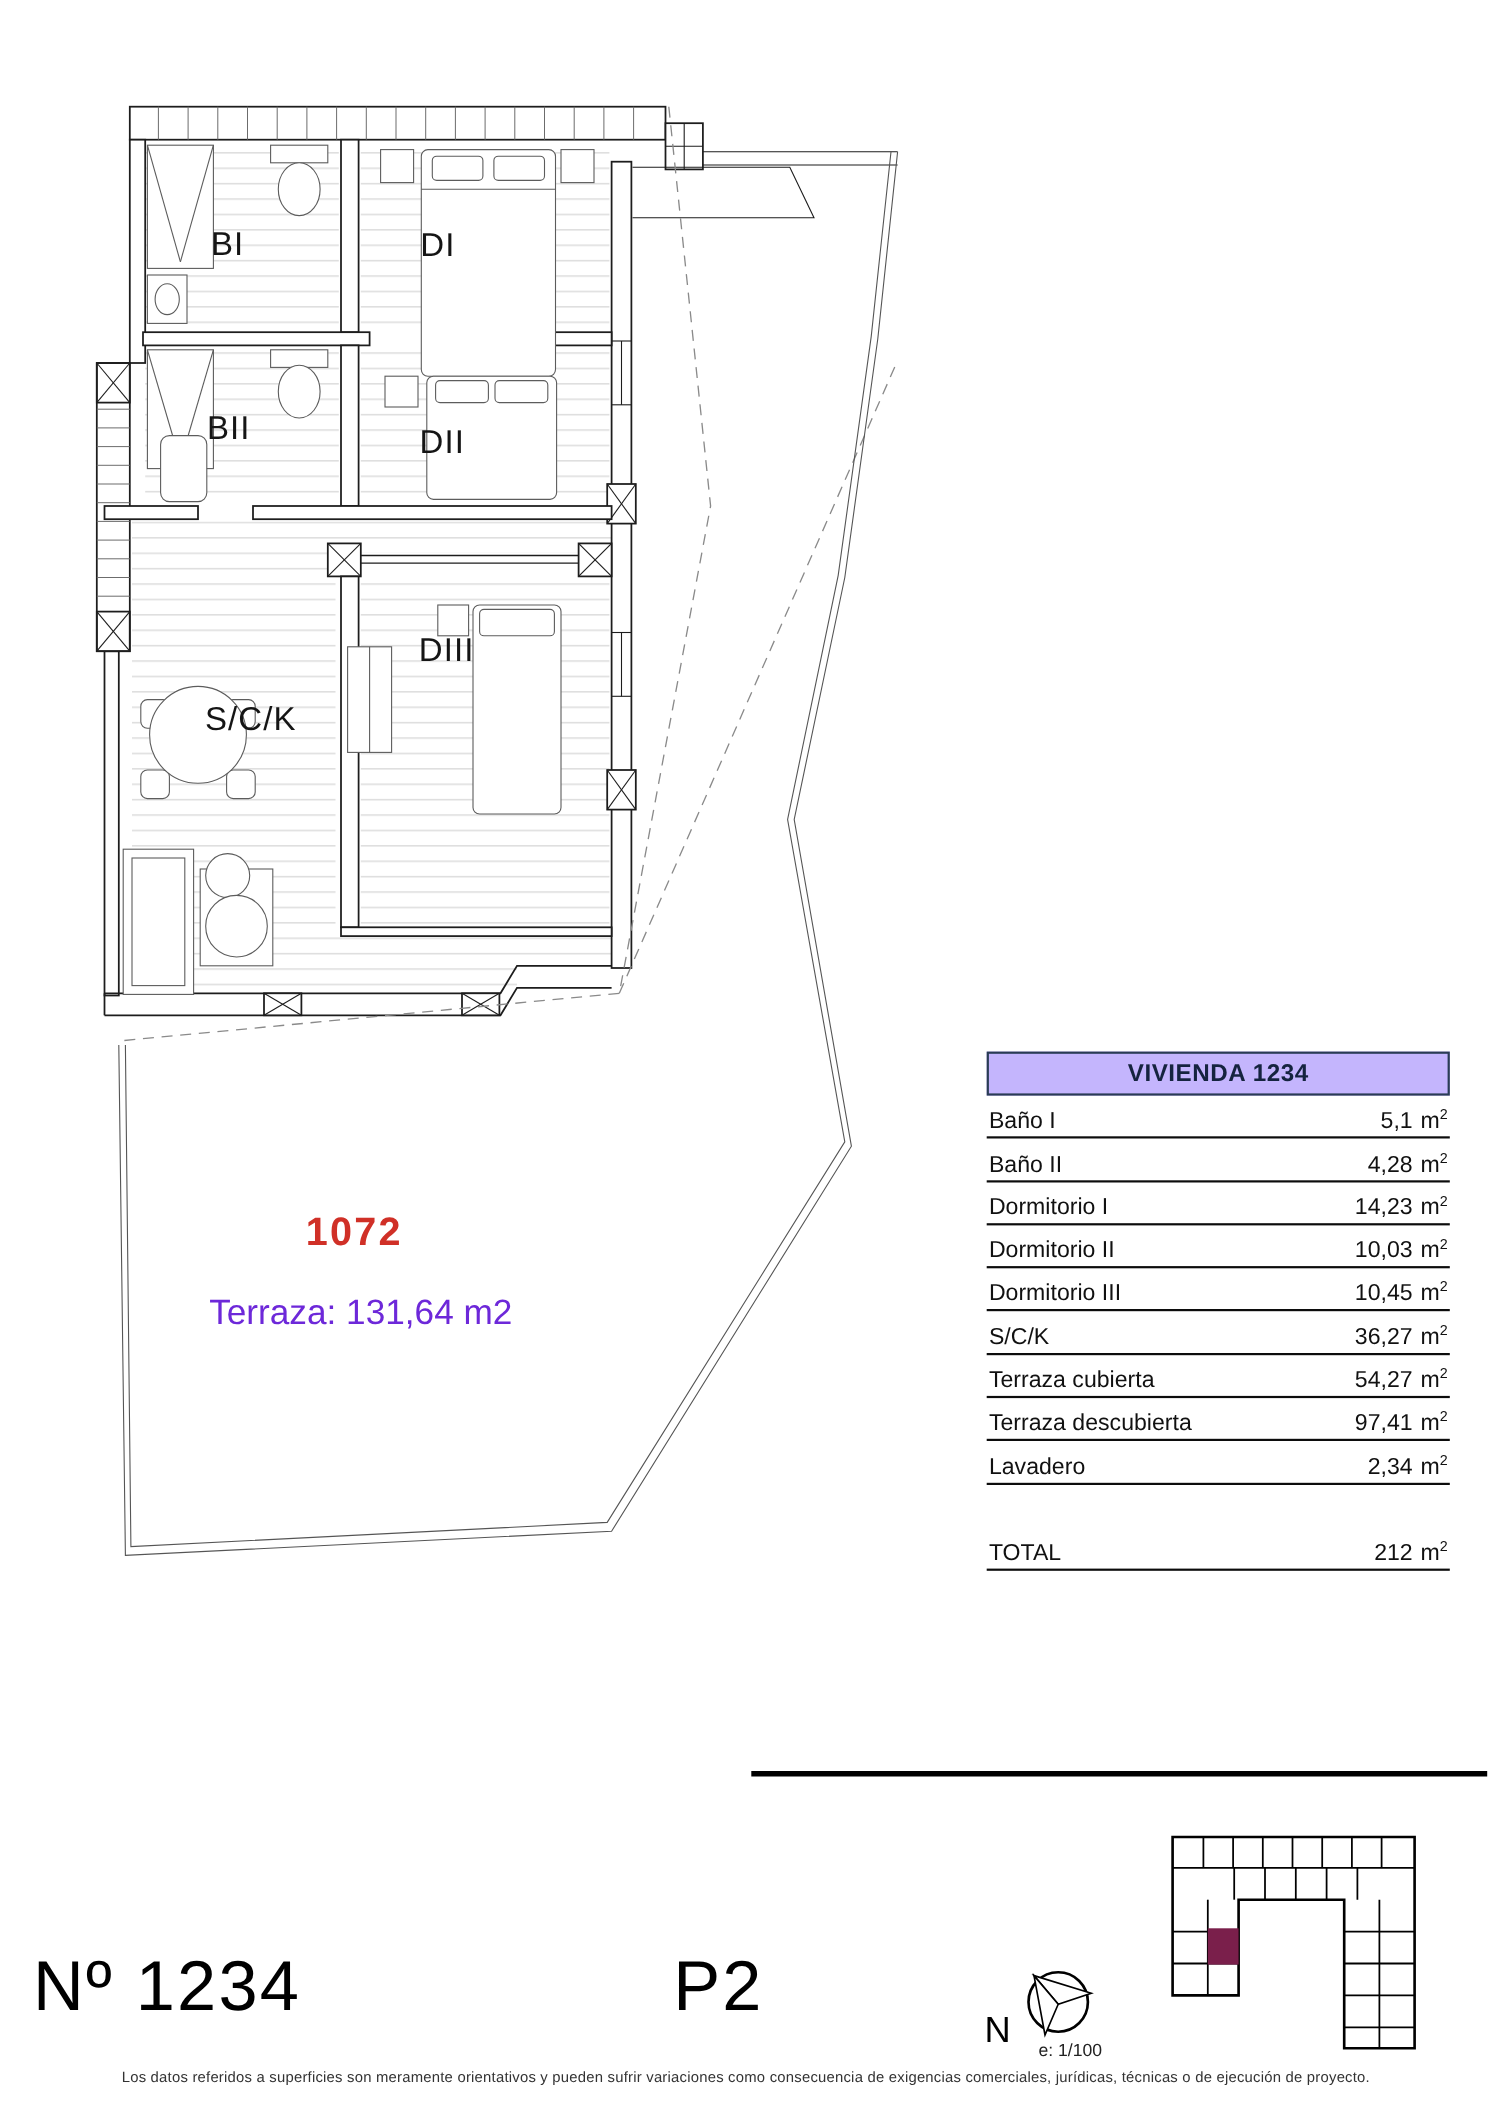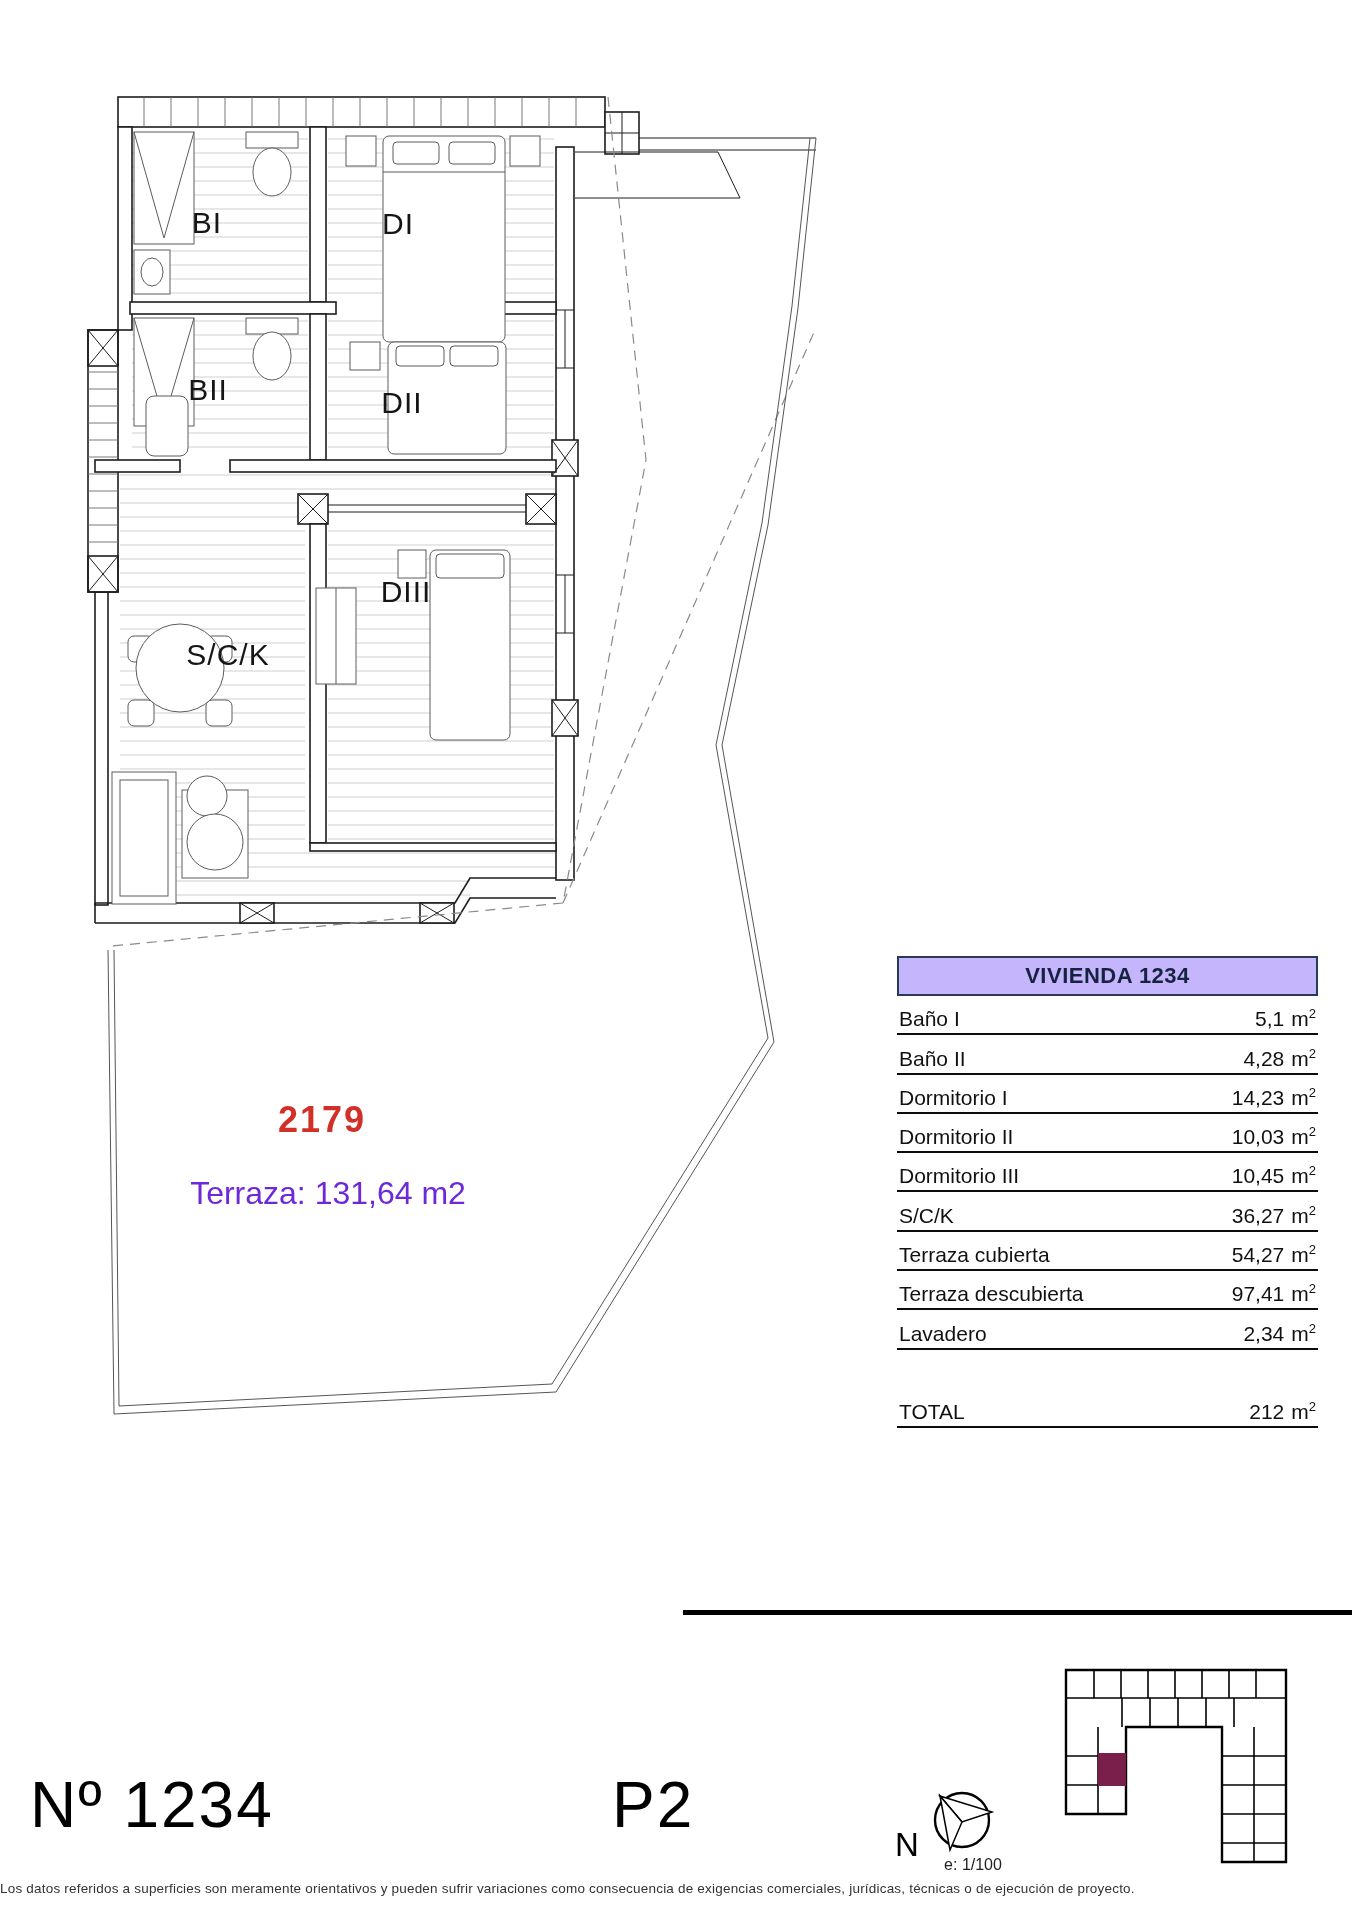--- a/index.html
+++ b/index.html
@@ -36,21 +36,21 @@
   .surface-table .row.gap{border-bottom:none;height:37px;}
   .surface-table .val{white-space:nowrap;text-align:right;}
   .surface-table .u{margin-left:7px;}
   .surface-table sup{font-size:13px;}
   .big-title{
     position:absolute;font-size:64px;color:#000;letter-spacing:2px;white-space:nowrap;
   }
   .north-label{position:absolute;font-size:33px;color:#000;}
   .scale-label{position:absolute;font-size:16px;color:#222;transform:translate(-50%,0);}
   .disclaimer{
-    position:absolute;left:0;top:1881px;width:1356px;text-align:left;
+    position:absolute;left:0;top:1881px;width:1356px;text-align:center;
     font-size:13.5px;color:#333;letter-spacing:.2px;
   }
 </style>
 </head>
 <body>
 
 <svg class="linework" viewBox="0 0 1356 1920">
   <defs>
     <pattern id="planks" width="12" height="14" patternUnits="userSpaceOnUse">
       <line x1="0" y1="13" x2="12" y2="13" stroke="#cfcfcf" stroke-width="1"></line>
@@ -264,21 +264,21 @@
   </g>
 </svg>
 
 <div class="room-label" style="left:207px;top:223px;">BI</div>
 <div class="room-label" style="left:398px;top:224px;text-align:center;">DI</div>
 <div class="room-label" style="left:208px;top:390px;">BII</div>
 <div class="room-label" style="left:402px;top:403px;">DII</div>
 <div class="room-label" style="left:406px;top:592px;">DIII</div>
 <div class="room-label" style="left:228px;top:655px;">S/C/K</div>
 
-<div class="unit-number" style="left:322px;top:1120px;">2179</div>
+<div class="unit-number" style="left:322px;top:1120px;">1072</div>
 <div class="terrace-label" style="left:328px;top:1165px;">Terraza: 131,64 m2</div>
 
 <div class="surface-table">
   <div class="hdr">VIVIENDA 1234</div>
 
   <div class="row">
     <span>Baño I</span>
     <span class="val"><span>5,1</span><span class="u">m</span><sup>2</sup></span>
   </div>
   <div class="row">

